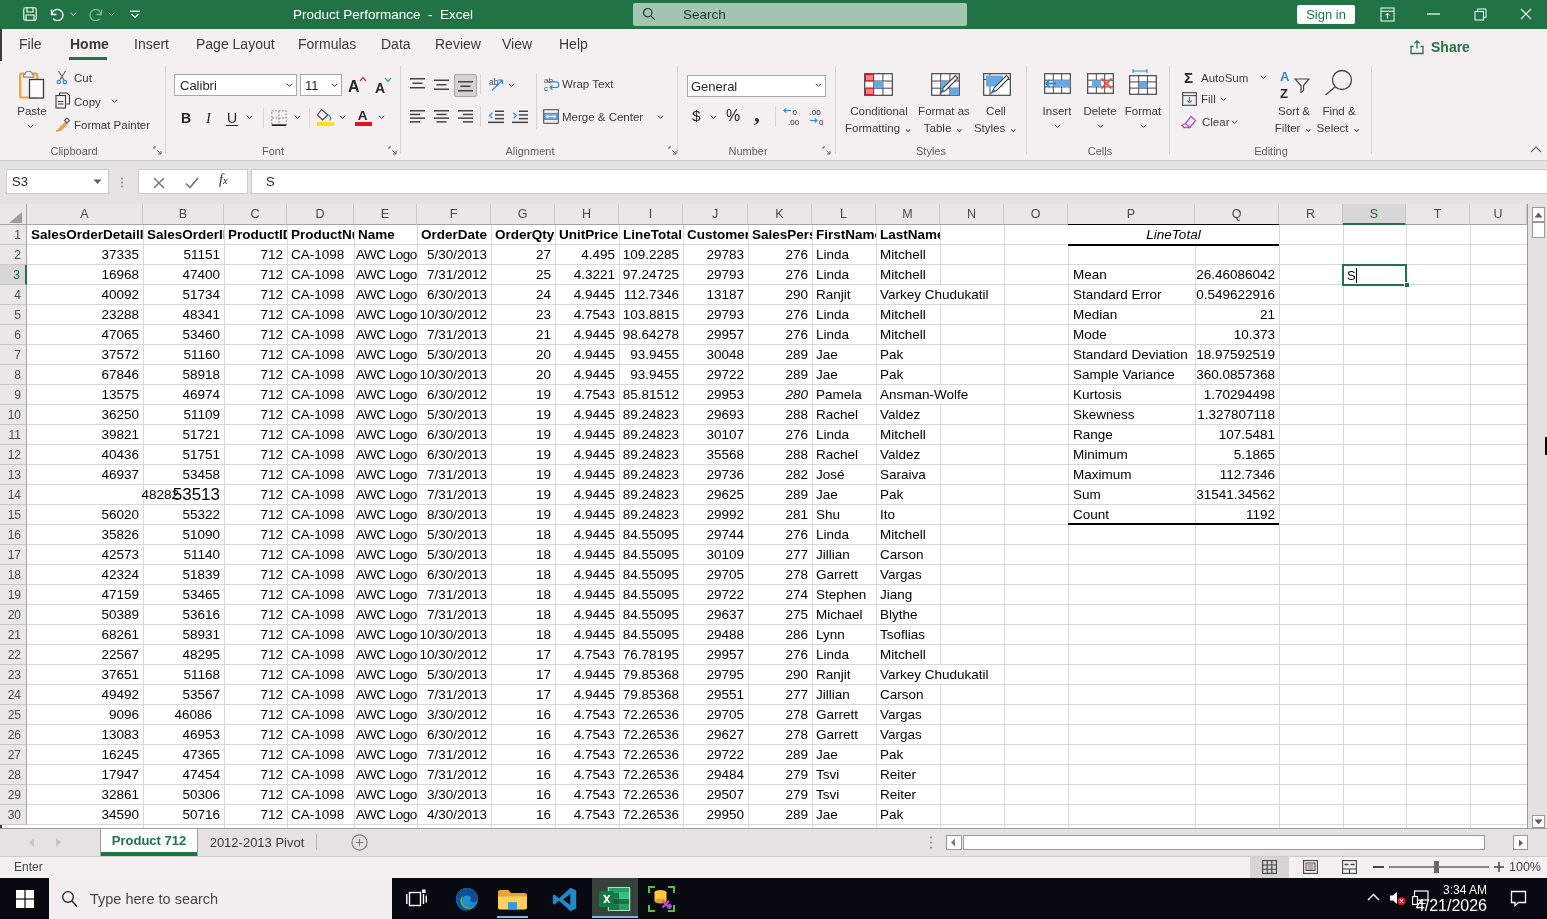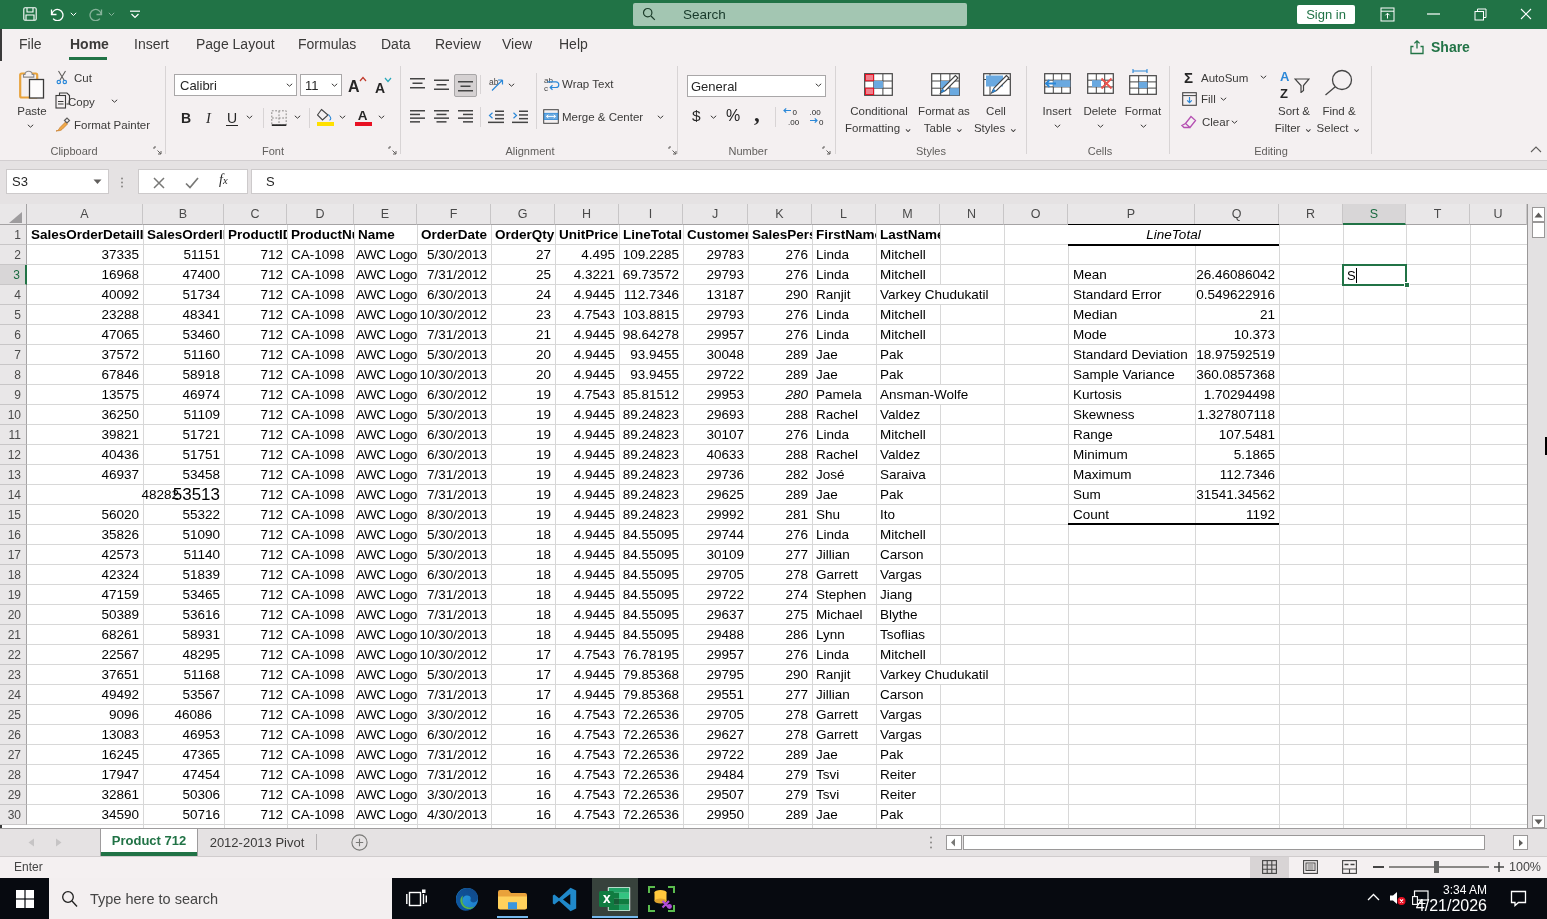--- a/index.html
+++ b/index.html
@@ -28,20 +28,21 @@
       <path d="M13.5 2.5v5h-5" fill="none" stroke="#fff" stroke-width="1.3"></path>
       <path d="M13.2 7.3a5.6 5.6 0 1 0-1.3 4.4" fill="none" stroke="#fff" stroke-width="1.3"></path>
     </svg>
 <svg class="ab" style="left:108px;top:12px;opacity:.45" width="7" height="5" viewBox="0 0 7 5">
       <path d="M0.8 0.8l2.7 2.7 2.7-2.7" fill="none" stroke="#fff" stroke-width="1"></path>
     </svg>
 <svg class="ab" style="left:129px;top:10px" width="12" height="9" viewBox="0 0 12 9">
       <path d="M1 1.2h10" stroke="#fff" stroke-width="1.2"></path>
       <path d="M2.5 4l3.5 3.5L9.5 4" fill="none" stroke="#fff" stroke-width="1.2"></path>
     </svg>
+<div class="ab" style="left:293px;top:0;width:260px;height:28px;color:#fff;font-size:13.5px;white-space:nowrap;display:flex;align-items:center">Product Performance&nbsp;&nbsp;-&nbsp;&nbsp;Excel</div>
 <div class="ab" style="left:633px;top:3px;width:334px;height:23px;background:#a3c6b2;border-radius:2px"></div>
 <svg class="ab" style="left:642px;top:7px" width="14" height="14" viewBox="0 0 14 14">
       <circle cx="5.7" cy="5.7" r="4.2" fill="none" stroke="#1c3c2a" stroke-width="1.2"></circle>
       <path d="M9 9l3.8 3.8" stroke="#1c3c2a" stroke-width="1.2"></path>
     </svg>
 <div class="ab" style="left:683px;top:4px;height:21px;color:#17392a;font-size:13.5px;display:flex;align-items:center">Search</div>
 <div class="ab ct" style="left:1297px;top:5px;width:58px;height:19px;background:#fff;border-radius:2px;color:#217346;font-size:13px">Sign in</div>
 <svg class="ab" style="left:1380px;top:7px" width="15" height="15" viewBox="0 0 15 15">
       <rect x="1" y="1" width="13" height="13" fill="none" stroke="#fff" stroke-width="1"></rect>
       <path d="M1 4.2h13" stroke="#fff" stroke-width="1"></path>
@@ -115,21 +116,21 @@
       <path d="M2.5 1l5.5 9M9.5 1L4 10" stroke="#5f5d5b" stroke-width="1.1" fill="none"></path>
       <circle cx="2.8" cy="12" r="1.7" fill="none" stroke="#2b88d8" stroke-width="1.2"></circle>
       <circle cx="8.8" cy="12" r="1.7" fill="none" stroke="#2b88d8" stroke-width="1.2"></circle>
     </svg>
 <div class="rl" style="left:74px;top:71px;color:#3b3a39;font-size:11.5px">Cut</div>
 <svg class="ab" style="left:55px;top:92px" width="16" height="17" viewBox="0 0 16 17">
       <path d="M4.5 3.5V1h7.5l2.5 2.5V12h-3" fill="none" stroke="#3b3a39" stroke-width="1.1"></path>
       <rect x="1" y="3.5" width="9.5" height="12.5" fill="#f4f0f1" stroke="#3b3a39" stroke-width="1.1"></rect>
       <path d="M3 9.5h5.5M3 12h5.5" stroke="#3b3a39" stroke-width="1"></path>
     </svg>
-<div class="rl" style="left:68px;top:95px;color:#3b3a39;font-size:11.5px">Copy</div>
+<div class="rl" style="left:74px;top:95px;color:#3b3a39;font-size:11.5px">Copy</div>
 <svg class="ab" style="left:111px;top:99px" width="7" height="5" viewBox="0 0 7 5">
       <path d="M0.8 0.8l2.7 2.4 2.7-2.4" fill="none" stroke="#3b3a39" stroke-width="1"></path>
     </svg>
 <svg class="ab" style="left:55px;top:116px" width="16" height="16" viewBox="0 0 16 16">
       <path d="M1 15c2.5-.5 3-2 4-3.5l5.5-5.5 2 2L7 13.5c-1.5 1.5-3.5 1-6 1.5z" fill="#f0a848" stroke="#c87f2e" stroke-width=".8"></path>
       <path d="M9.5 4.5L12 2l2.5 2.5-2.5 2.5z" fill="none" stroke="#5f5d5b" stroke-width="1.2"></path>
     </svg>
 <div class="rl" style="left:74px;top:118px;color:#3b3a39;font-size:11.5px">Format Painter</div>
 <div class="ab" style="left:174px;top:74px;width:123px;height:22px;background:#fff;border:1px solid #a9a7a8"></div>
 <div class="ab" style="left:180px;top:76px;height:18px;display:flex;align-items:center;color:#262626;font-size:13px">Calibri</div>
@@ -510,21 +511,21 @@
 <div class="ab" style="left:28px;top:265px;width:115px;height:19px;display:flex;align-items:center;overflow:hidden;white-space:nowrap;font-size:13.5px;color:#000;justify-content:flex-end;padding-right:4px;">16968</div>
 <div class="ab" style="left:144px;top:265px;width:80px;height:19px;display:flex;align-items:center;overflow:hidden;white-space:nowrap;font-size:13.5px;color:#000;justify-content:flex-end;padding-right:4px;">47400</div>
 <div class="ab" style="left:225px;top:265px;width:62px;height:19px;display:flex;align-items:center;overflow:hidden;white-space:nowrap;font-size:13.5px;color:#000;justify-content:flex-end;padding-right:4px;">712</div>
 <div class="ab" style="left:288px;top:265px;width:66px;height:19px;display:flex;align-items:center;overflow:hidden;white-space:nowrap;font-size:13.5px;color:#000;padding-left:3px;">CA-1098</div>
 <div class="ab" style="left:355px;top:265px;width:62px;height:19px;display:flex;align-items:center;overflow:hidden;white-space:nowrap;font-size:13.5px;color:#000;padding-left:1px;">
       <span style="letter-spacing:-0.5px">AWC Logo</span>
     </div>
 <div class="ab" style="left:418px;top:265px;width:73px;height:19px;display:flex;align-items:center;overflow:hidden;white-space:nowrap;font-size:13.5px;color:#000;justify-content:flex-end;padding-right:4px;">7/31/2012</div>
 <div class="ab" style="left:492px;top:265px;width:63px;height:19px;display:flex;align-items:center;overflow:hidden;white-space:nowrap;font-size:13.5px;color:#000;justify-content:flex-end;padding-right:4px;">25</div>
 <div class="ab" style="left:556px;top:265px;width:63px;height:19px;display:flex;align-items:center;overflow:hidden;white-space:nowrap;font-size:13.5px;color:#000;justify-content:flex-end;padding-right:4px;">4.3221</div>
-<div class="ab" style="left:620px;top:265px;width:63px;height:19px;display:flex;align-items:center;overflow:hidden;white-space:nowrap;font-size:13.5px;color:#000;justify-content:flex-end;padding-right:4px;">69.73572</div>
+<div class="ab" style="left:620px;top:265px;width:63px;height:19px;display:flex;align-items:center;overflow:hidden;white-space:nowrap;font-size:13.5px;color:#000;justify-content:flex-end;padding-right:4px;">97.24725</div>
 <div class="ab" style="left:684px;top:265px;width:64px;height:19px;display:flex;align-items:center;overflow:hidden;white-space:nowrap;font-size:13.5px;color:#000;justify-content:flex-end;padding-right:4px;">29793</div>
 <div class="ab" style="left:749px;top:265px;width:63px;height:19px;display:flex;align-items:center;overflow:hidden;white-space:nowrap;font-size:13.5px;color:#000;justify-content:flex-end;padding-right:4px;">276</div>
 <div class="ab" style="left:813px;top:265px;width:63px;height:19px;display:flex;align-items:center;overflow:hidden;white-space:nowrap;font-size:13.5px;color:#000;padding-left:3px;">Linda</div>
 <div class="ab" style="left:877px;top:265px;width:63px;height:19px;display:flex;align-items:center;overflow:hidden;white-space:nowrap;font-size:13.5px;color:#000;padding-left:3px;">Mitchell</div>
 <div class="ab" style="left:28px;top:285px;width:115px;height:19px;display:flex;align-items:center;overflow:hidden;white-space:nowrap;font-size:13.5px;color:#000;justify-content:flex-end;padding-right:4px;">40092</div>
 <div class="ab" style="left:144px;top:285px;width:80px;height:19px;display:flex;align-items:center;overflow:hidden;white-space:nowrap;font-size:13.5px;color:#000;justify-content:flex-end;padding-right:4px;">51734</div>
 <div class="ab" style="left:225px;top:285px;width:62px;height:19px;display:flex;align-items:center;overflow:hidden;white-space:nowrap;font-size:13.5px;color:#000;justify-content:flex-end;padding-right:4px;">712</div>
 <div class="ab" style="left:288px;top:285px;width:66px;height:19px;display:flex;align-items:center;overflow:hidden;white-space:nowrap;font-size:13.5px;color:#000;padding-left:3px;">CA-1098</div>
 <div class="ab" style="left:355px;top:285px;width:62px;height:19px;display:flex;align-items:center;overflow:hidden;white-space:nowrap;font-size:13.5px;color:#000;padding-left:1px;">
       <span style="letter-spacing:-0.5px">AWC Logo</span>
@@ -646,21 +647,21 @@
 <div class="ab" style="left:144px;top:445px;width:80px;height:19px;display:flex;align-items:center;overflow:hidden;white-space:nowrap;font-size:13.5px;color:#000;justify-content:flex-end;padding-right:4px;">51751</div>
 <div class="ab" style="left:225px;top:445px;width:62px;height:19px;display:flex;align-items:center;overflow:hidden;white-space:nowrap;font-size:13.5px;color:#000;justify-content:flex-end;padding-right:4px;">712</div>
 <div class="ab" style="left:288px;top:445px;width:66px;height:19px;display:flex;align-items:center;overflow:hidden;white-space:nowrap;font-size:13.5px;color:#000;padding-left:3px;">CA-1098</div>
 <div class="ab" style="left:355px;top:445px;width:62px;height:19px;display:flex;align-items:center;overflow:hidden;white-space:nowrap;font-size:13.5px;color:#000;padding-left:1px;">
       <span style="letter-spacing:-0.5px">AWC Logo</span>
     </div>
 <div class="ab" style="left:418px;top:445px;width:73px;height:19px;display:flex;align-items:center;overflow:hidden;white-space:nowrap;font-size:13.5px;color:#000;justify-content:flex-end;padding-right:4px;">6/30/2013</div>
 <div class="ab" style="left:492px;top:445px;width:63px;height:19px;display:flex;align-items:center;overflow:hidden;white-space:nowrap;font-size:13.5px;color:#000;justify-content:flex-end;padding-right:4px;">19</div>
 <div class="ab" style="left:556px;top:445px;width:63px;height:19px;display:flex;align-items:center;overflow:hidden;white-space:nowrap;font-size:13.5px;color:#000;justify-content:flex-end;padding-right:4px;">4.9445</div>
 <div class="ab" style="left:620px;top:445px;width:63px;height:19px;display:flex;align-items:center;overflow:hidden;white-space:nowrap;font-size:13.5px;color:#000;justify-content:flex-end;padding-right:4px;">89.24823</div>
-<div class="ab" style="left:684px;top:445px;width:64px;height:19px;display:flex;align-items:center;overflow:hidden;white-space:nowrap;font-size:13.5px;color:#000;justify-content:flex-end;padding-right:4px;">40633</div>
+<div class="ab" style="left:684px;top:445px;width:64px;height:19px;display:flex;align-items:center;overflow:hidden;white-space:nowrap;font-size:13.5px;color:#000;justify-content:flex-end;padding-right:4px;">35568</div>
 <div class="ab" style="left:749px;top:445px;width:63px;height:19px;display:flex;align-items:center;overflow:hidden;white-space:nowrap;font-size:13.5px;color:#000;justify-content:flex-end;padding-right:4px;">288</div>
 <div class="ab" style="left:813px;top:445px;width:63px;height:19px;display:flex;align-items:center;overflow:hidden;white-space:nowrap;font-size:13.5px;color:#000;padding-left:3px;">Rachel</div>
 <div class="ab" style="left:877px;top:445px;width:63px;height:19px;display:flex;align-items:center;overflow:hidden;white-space:nowrap;font-size:13.5px;color:#000;padding-left:3px;">Valdez</div>
 <div class="ab" style="left:28px;top:465px;width:115px;height:19px;display:flex;align-items:center;overflow:hidden;white-space:nowrap;font-size:13.5px;color:#000;justify-content:flex-end;padding-right:4px;">46937</div>
 <div class="ab" style="left:144px;top:465px;width:80px;height:19px;display:flex;align-items:center;overflow:hidden;white-space:nowrap;font-size:13.5px;color:#000;justify-content:flex-end;padding-right:4px;">53458</div>
 <div class="ab" style="left:225px;top:465px;width:62px;height:19px;display:flex;align-items:center;overflow:hidden;white-space:nowrap;font-size:13.5px;color:#000;justify-content:flex-end;padding-right:4px;">712</div>
 <div class="ab" style="left:288px;top:465px;width:66px;height:19px;display:flex;align-items:center;overflow:hidden;white-space:nowrap;font-size:13.5px;color:#000;padding-left:3px;">CA-1098</div>
 <div class="ab" style="left:355px;top:465px;width:62px;height:19px;display:flex;align-items:center;overflow:hidden;white-space:nowrap;font-size:13.5px;color:#000;padding-left:1px;">
       <span style="letter-spacing:-0.5px">AWC Logo</span>
     </div>

